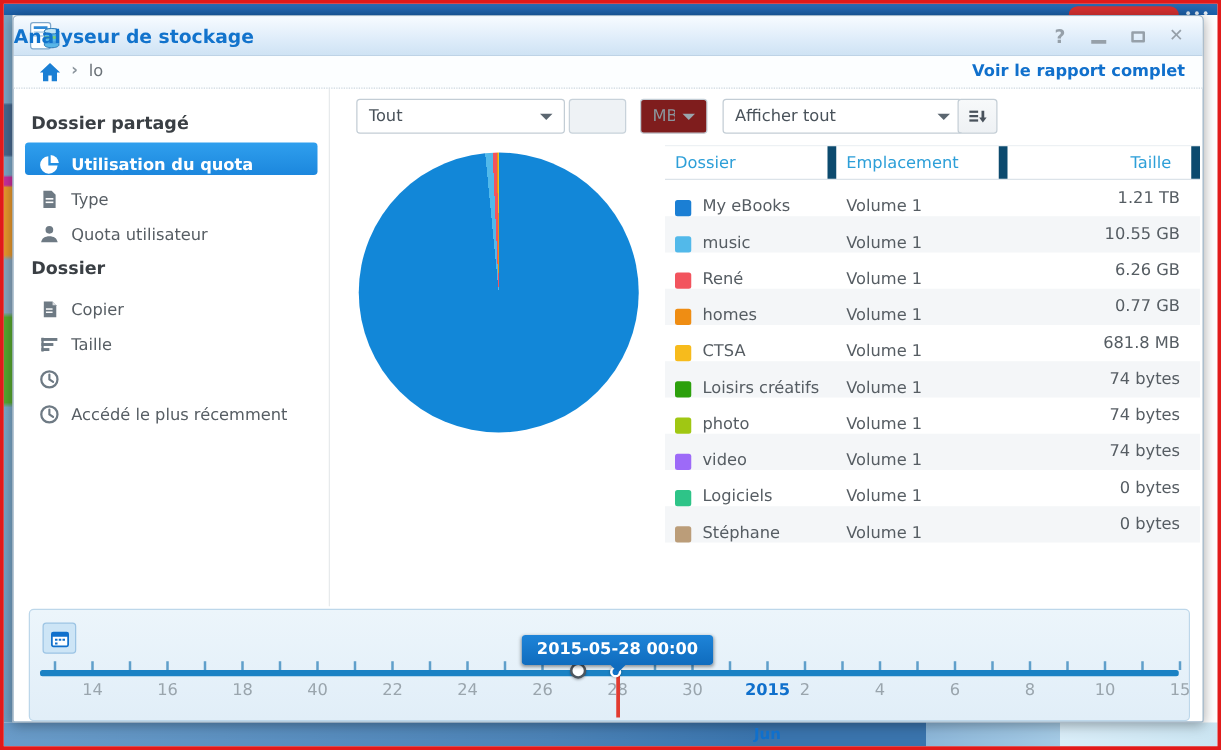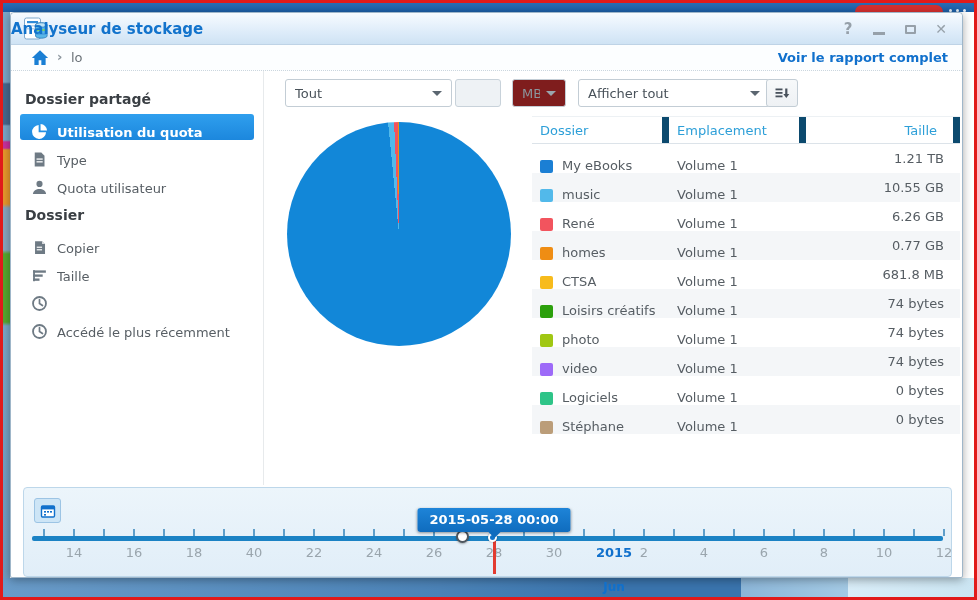--- a/index.html
+++ b/index.html
@@ -405,21 +405,21 @@
           <div class="tick" style="left: 739px;"></div>
           <div class="tlabel" style="left: 740px;">6</div>
           <div class="tick" style="left: 769px;"></div>
           <div class="tick" style="left: 799px;"></div>
           <div class="tlabel" style="left: 800px;">8</div>
           <div class="tick" style="left: 829px;"></div>
           <div class="tick" style="left: 859px;"></div>
           <div class="tlabel" style="left: 860px;">10</div>
           <div class="tick" style="left: 889px;"></div>
           <div class="tick" style="left: 919px;"></div>
-          <div class="tlabel" style="left: 920px;">12</div>
+          <div class="tlabel" style="left: 920px;">15</div>
         </div>
       <div class="handle" id="tl-handle" style="left: 440px;"></div>
       <div class="marker-line" id="tl-line" style="left: 470px;"></div>
       <div class="marker-dot" id="tl-dot" style="left: 470px;"></div>
       <div class="tooltip" id="tl-tip" style="left: 470px;">2015-05-28 00:00</div>
     </div>
 
   </div>
 
   <div class="red-frame"></div>

